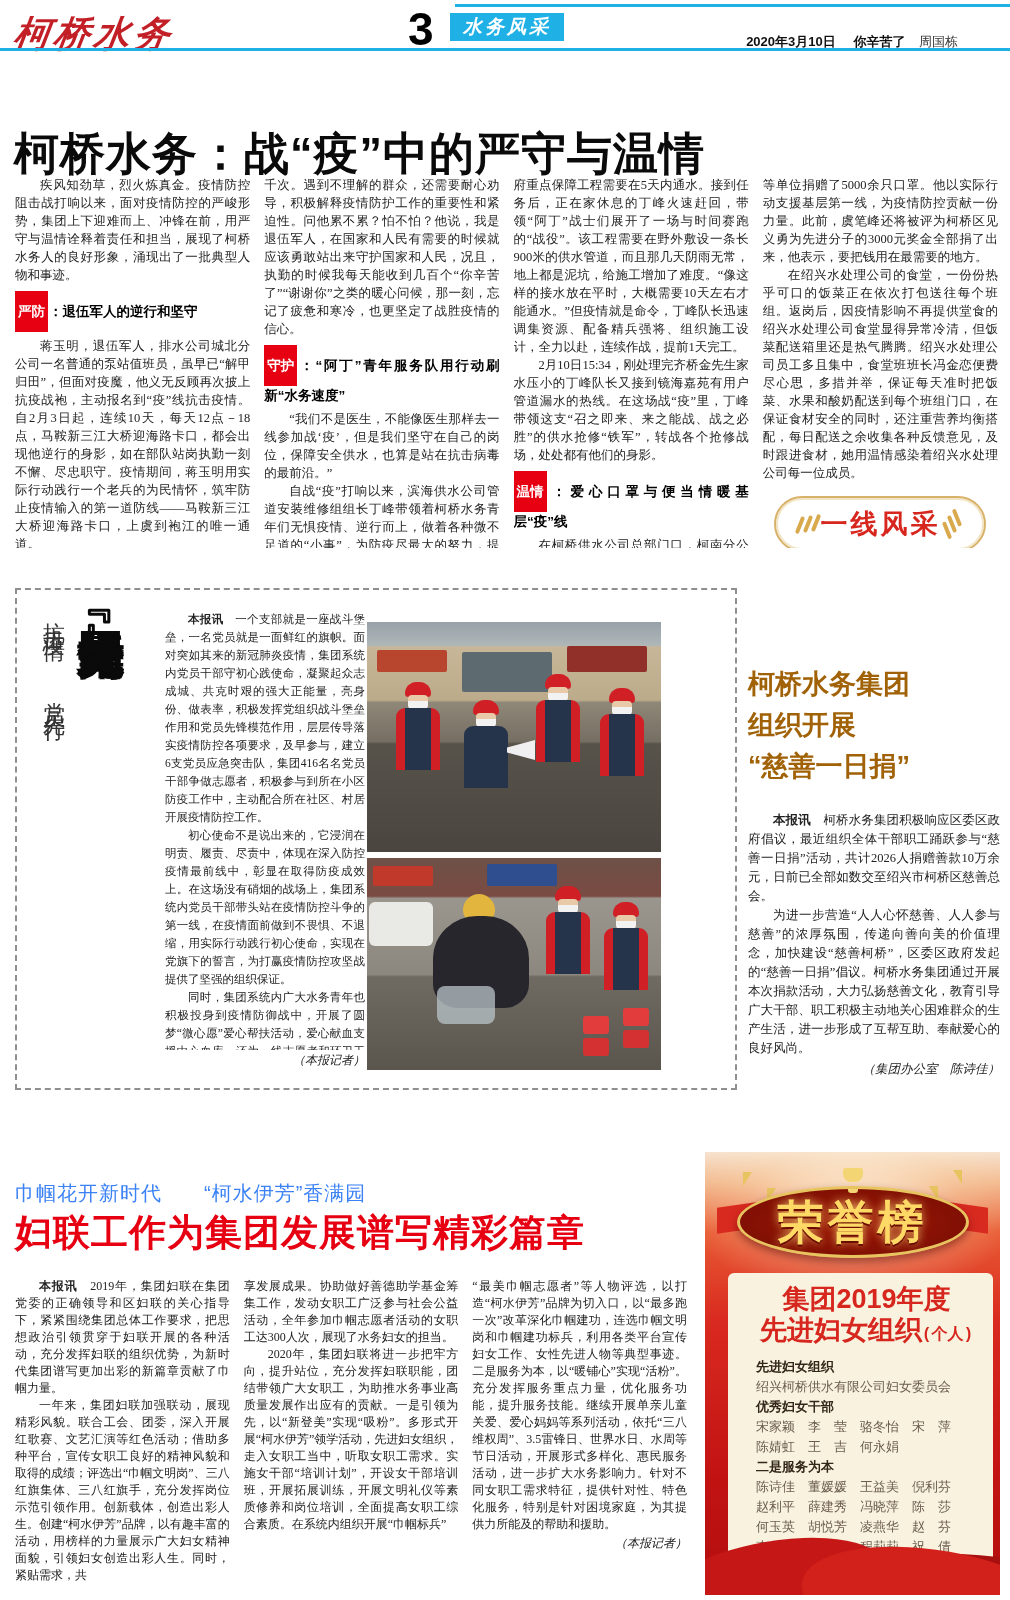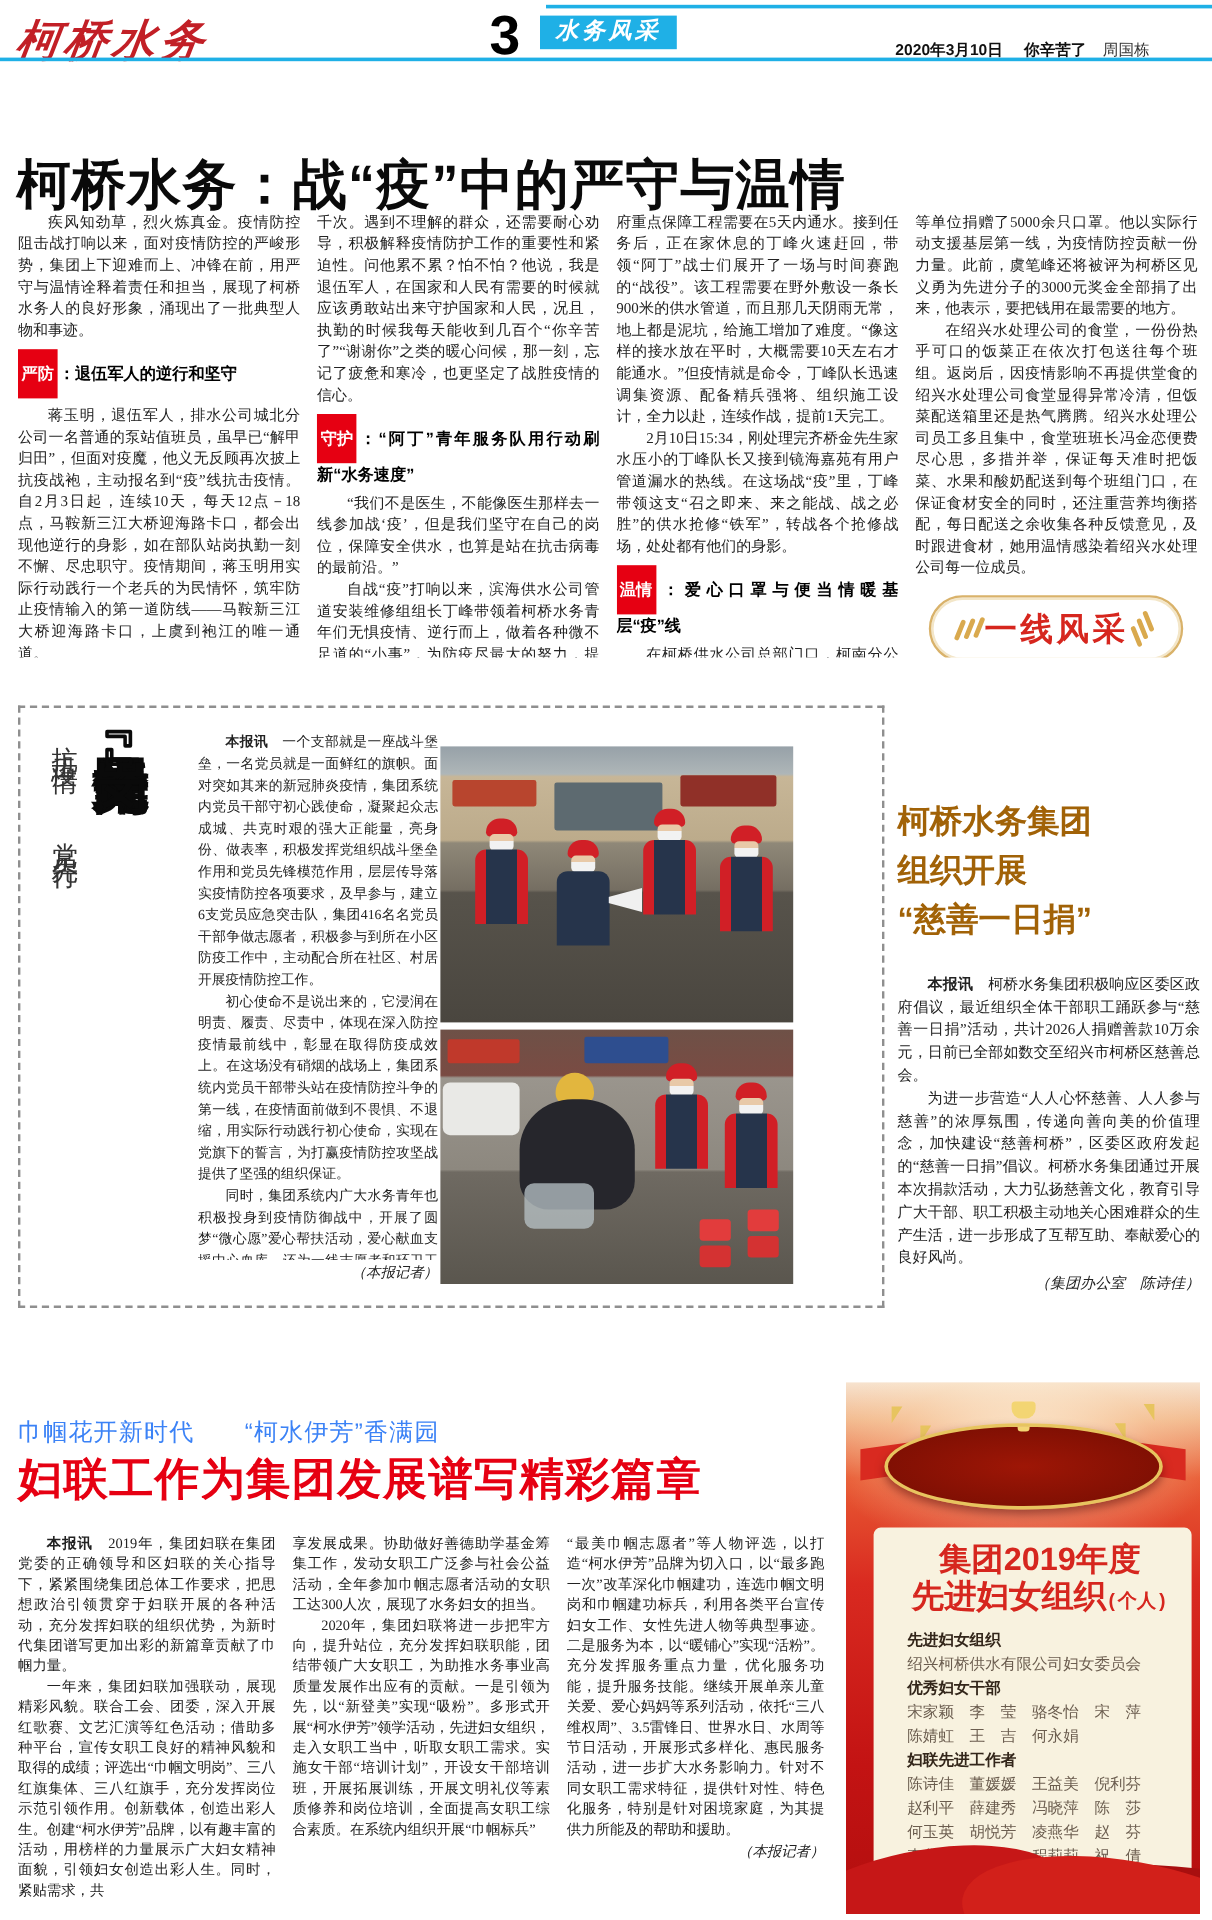--- a/index.html
+++ b/index.html
@@ -269,33 +269,34 @@
   <div class="honor">
     <div class="honor-ray"></div>
     <span class="flag" style="left:38px;top:20px;"></span>
     <span class="flag" style="right:38px;top:18px;transform:scaleX(-1);"></span>
     <span class="flag" style="left:62px;top:36px;"></span>
     <span class="flag" style="right:62px;top:34px;transform:scaleX(-1);"></span>
     <div class="honor-ribbon-tail" style="left:12px;transform:skewY(-8deg);"></div>
     <div class="honor-ribbon-tail" style="right:12px;transform:skewY(8deg);"></div>
     <div class="honor-ribbon"></div>
     <div class="trophy"></div>
+    <div class="honor-banner">荣誉榜</div>
 
     <div class="honor-panel">
       <div class="honor-title">
         <div class="l1">集团2019年度</div>
         <div class="l2"><span>先进妇女组织</span><span class="suffix">(个人)</span></div>
       </div>
       <div class="honor-list">
         <div class="grp-h">先进妇女组织</div>
         <div>绍兴柯桥供水有限公司妇女委员会</div>
         <div class="grp-h">优秀妇女干部</div>
         <div>宋家颖　李　莹　骆冬怡　宋　萍</div>
         <div>陈婧虹　王　吉　何永娟</div>
-        <div class="grp-h">妇联先进工作者</div>
+        <div class="grp-h">二是服务为本</div>
         <div>陈诗佳　董媛媛　王益美　倪利芬</div>
         <div>赵利平　薛建秀　冯晓萍　陈　莎</div>
         <div>何玉英　胡悦芳　凌燕华　赵　芬</div>
         <div>李华倩　陆琪飞　程莉莉　祝　倩</div>
         <div>劳佳燕　陶梦婷　倪小燕　茹美琴</div>
         <div>冯金恋　陈　洁　汪瑶娟　谢建萍</div>
       </div>
     </div>
     <div class="wave w3"></div>
     <div class="wave w1"></div>

